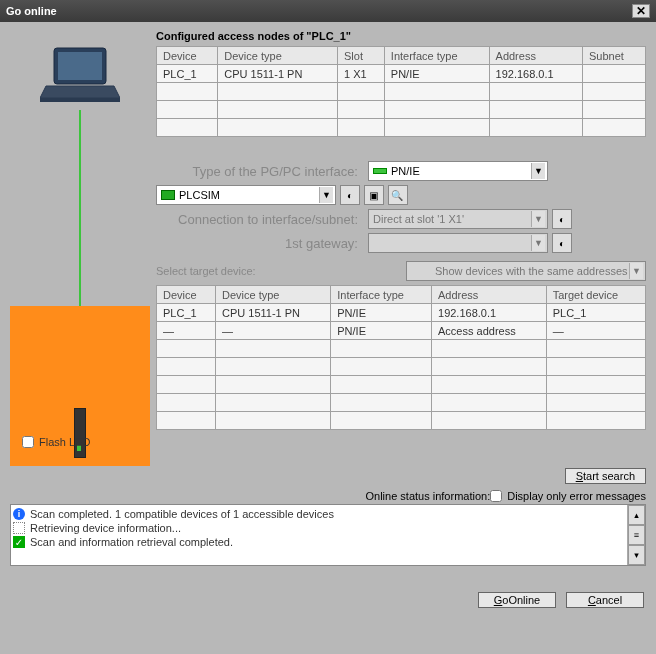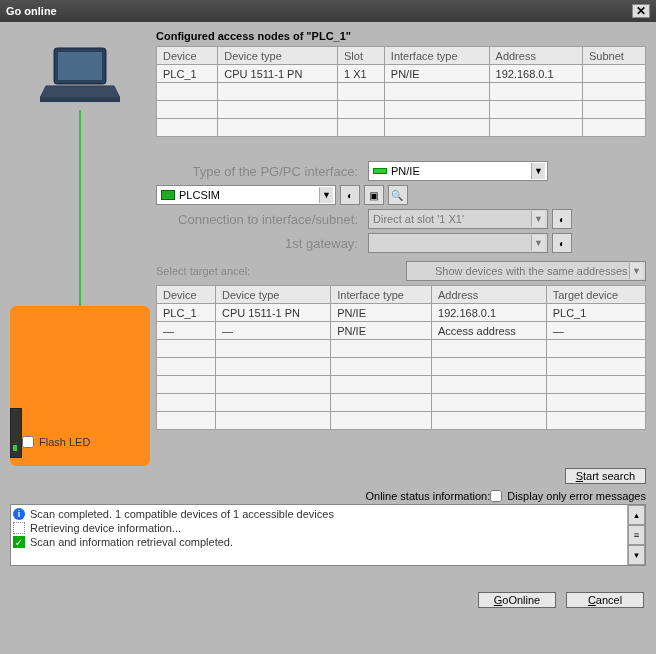--- a/index.html
+++ b/index.html
@@ -4,21 +4,21 @@
 <style>
 * { box-sizing: border-box; margin: 0; padding: 0; }
 body { font-family: Arial, sans-serif; font-size: 11px; background: #b8b8b8; width: 656px; height: 654px; overflow: hidden; }
 .titlebar { background: linear-gradient(#505050,#3a3a3a); color: #fff; font-weight: bold; height: 22px; display: flex; align-items: center; padding: 0 6px; justify-content: space-between; gap: 36px; }
 .close-x { width: 18px; height: 14px; border: 1px solid #888; background: #ddd; color: #000; display: flex; align-items: center; justify-content: center; font-size: 12px; cursor: pointer; }
 .main { padding: 8px 10px 4px 10px; }
 .upper { display: flex; gap: 6px; }
 .left-col { width: 140px; display: flex; flex-direction: column; align-items: center; }
 .laptop { width: 80px; height: 60px; margin-top: 16px; }
 .cable { width: 2px; height: 196px; background: #3dc43d; margin-top: 4px; }
-.orange-box { background: #ff8c1a; width: 140px; height: 160px; margin-top: 0; display: flex; flex-direction: column; justify-content: flex-end; position: relative; border-radius: 6px; }
+.orange-box { background: #ff8c1a; width: 140px; height: 160px; margin-top: 0; display: flex; flex-direction: column; align-items: center; justify-content: flex-end; position: relative; }
 .plc-module { width: 12px; height: 50px; background: #333; border: 1px solid #222; position: relative; margin-bottom: 8px; }
 .plc-module::before { content: ""; position: absolute; bottom: 6px; left: 2px; width: 4px; height: 6px; background: #3dc43d; }
 .flashled { display: flex; align-items: center; gap: 5px; color: #333; position: absolute; bottom: 18px; left: 12px; font-size: 11px; }
 .flashled input { width: 12px; height: 12px; }
 .right-col { flex: 1; min-width: 0; }
 .section-label { font-weight: bold; margin-bottom: 4px; color: #000; }
 table.grid { width: 100%; border-collapse: collapse; background: #f0f0f0; margin-bottom: 22px; }
 table.grid th, table.grid td { border: 1px solid #a0a0a0; padding: 2px 6px; text-align: left; font-size: 11px; height: 18px; }
 table.grid th { background: #e8e8e8; color: #555; font-weight: normal; }
 table.grid td { background: #f5f5f5; color: #333; }
@@ -157,21 +157,21 @@
           <div class="lbl">1st gateway:</div>
           <div class="combo disabled">
             <span></span>
             <span class="arrow">▼</span>
           </div>
           <div class="icon-btn">◐</div>
         </div>
       </div>
 
       <div class="select-target">
-        <span class="lbl2">Select target ancel:</span>
+        <span class="lbl2">Select target device:</span>
         <div class="combo wide disabled">
           <span>Show devices with the same addresses</span>
           <span class="arrow">▼</span>
         </div>
       </div>
 
       <table class="grid">
         <tbody>
             <tr>
           <th>Device</th>

